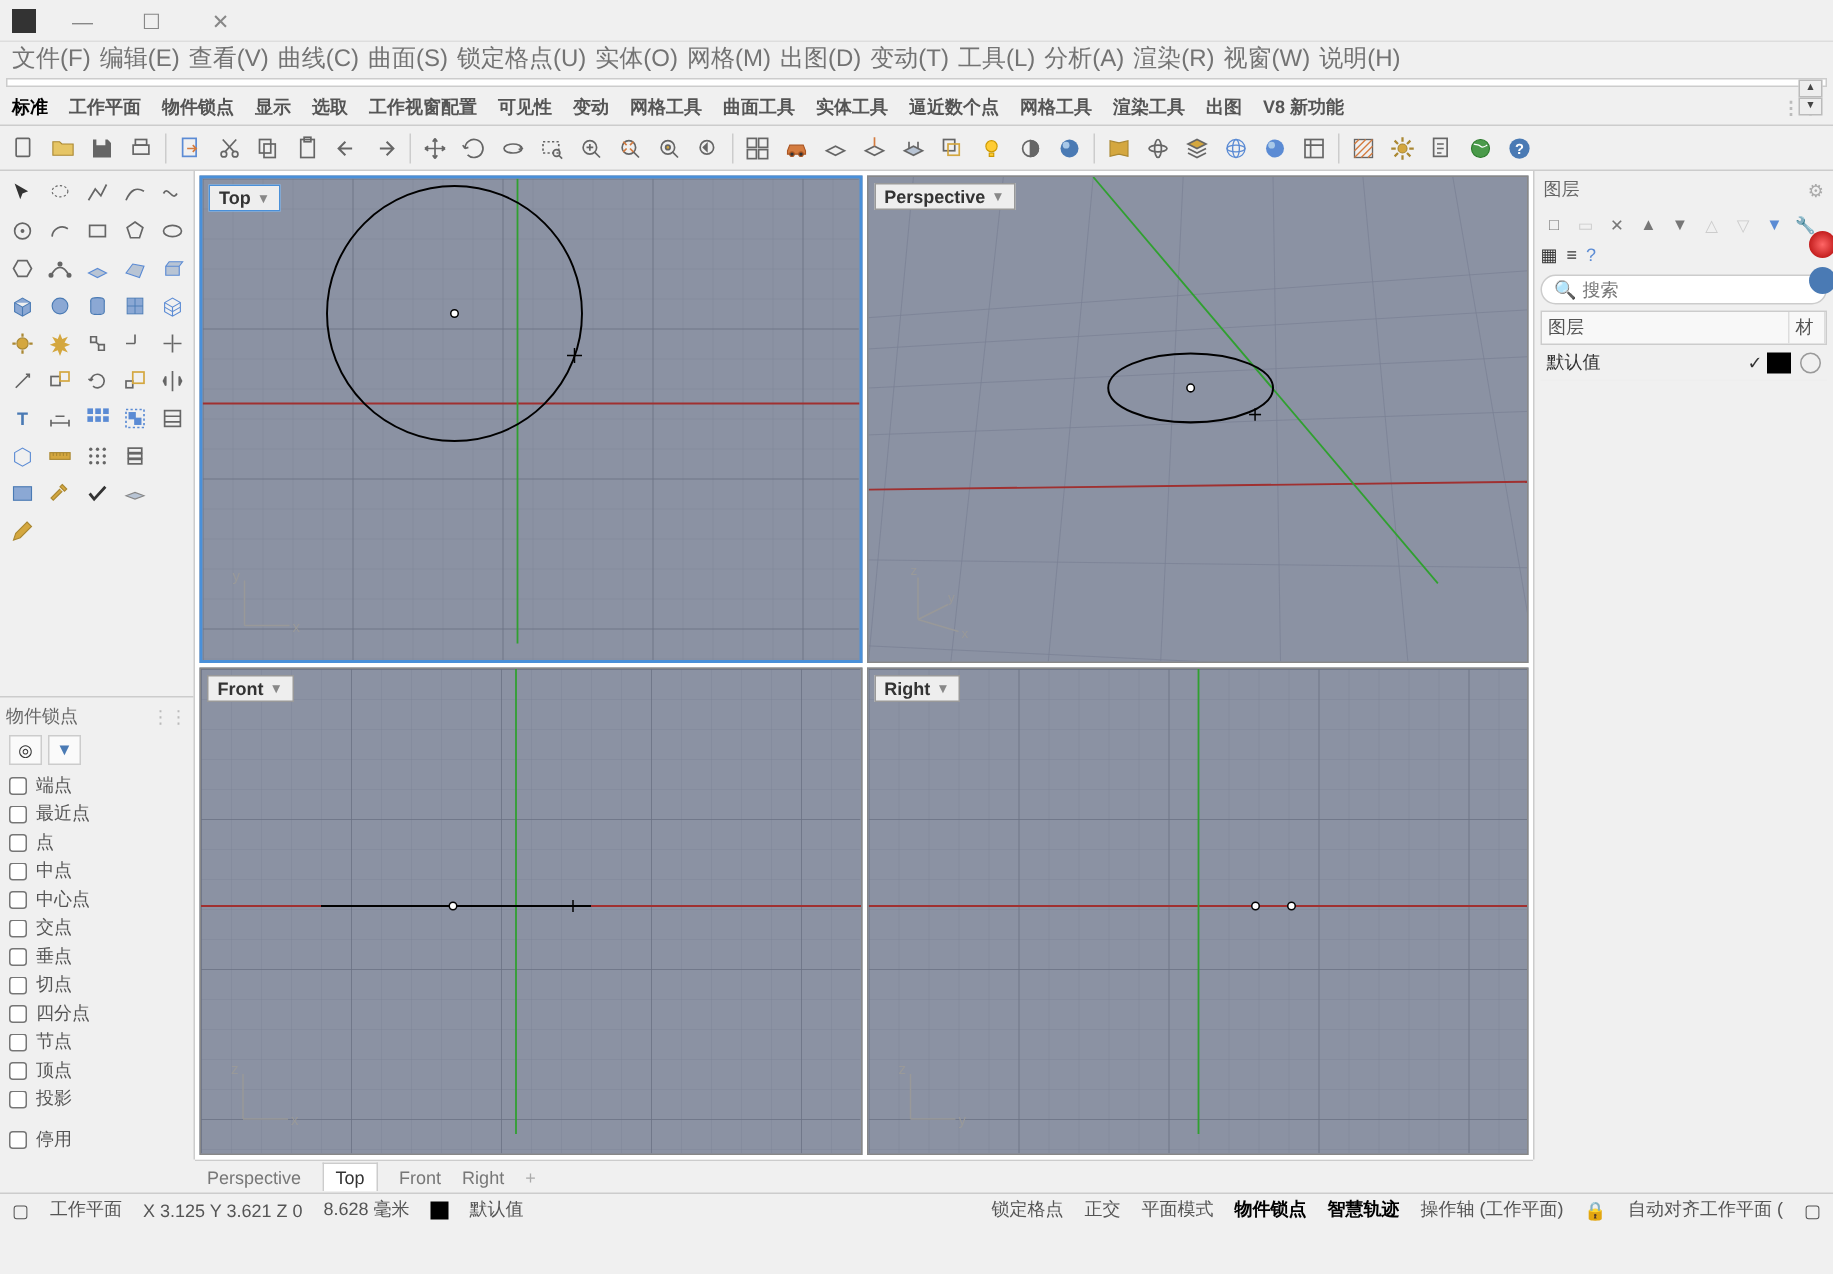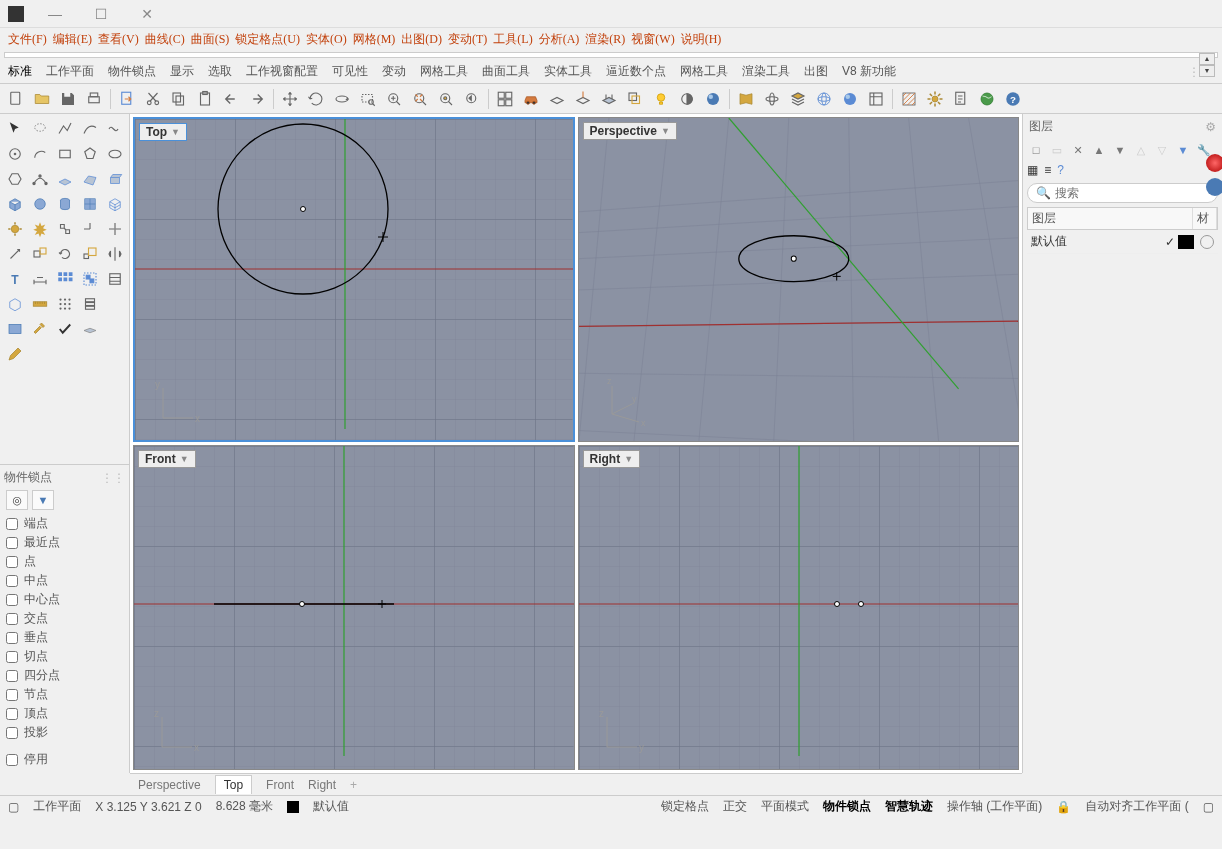--- a/index.html
+++ b/index.html
@@ -7,31 +7,31 @@
   
   
   .titlebar { height: 28px; background: #f0f0f0; display: flex; align-items: center; padding: 0 8px; border-bottom: 1px solid #ddd; }
   .titlebar .app-icon { width: 16px; height: 16px; background: #333; margin-right: 8px; display: inline-block; }
   .titlebar .title { color: #888; font-size: 12px; flex: 1; }
   .win-controls { display: flex; gap: 0; }
   .win-btn { width: 46px; height: 28px; display: flex; align-items: center; justify-content: center; color: #888; font-size: 14px; }
   
   
   .menubar { height: 22px; display: flex; align-items: center; padding: 0 8px; gap: 6px; }
-  .menubar span { color: #c2410c; cursor: default; font-size: 12px; font-family: Liberation Serif, serif; }
+  .menubar span { color: #737373; cursor: default; font-size: 16px; }
   
   
   .command-area { background: #fff; border: 1px solid #ccc; margin: 2px 4px; padding: 2px 6px; font-size: 12px; color: #444; position: relative; }
   .command-line1 { color:#666; }
   .command-line2 { color:#333; margin-top:2px; }
   .command-spin { position:absolute; right:2px; top:0; bottom:0; width:16px; display:flex; flex-direction:column; }
   .command-spin div { flex:1; border:1px solid #bbb; background:#eee; font-size:7px; text-align:center; line-height:10px; }
   
   
-  .tabstrip { height: 24px; display:flex; align-items:center; padding:0 8px; gap:14px; background:#f0f0f0; border-bottom:1px solid #ccc; font-size:12px; color:#555;}
+  .tabstrip { height: 24px; display:flex; align-items:center; padding:0 8px; gap:14px; background:#f0f0f0; border-bottom:1px solid #ccc; font-size:12px; color:#555;font-weight:bold;}
   .tabstrip span { cursor:default; }
   .tabstrip .active { color:#000; }
   .tabstrip .grip { margin-left:auto; color:#bbb; letter-spacing:1px; }
   
   
   .main-toolbar { height: 30px; display:flex; align-items:center; padding:0 4px; gap:2px; border-bottom:1px solid #ccc; }
   .tb-btn { width:24px; height:24px; display:flex; align-items:center; justify-content:center; font-size:14px; color:#555; border-radius:2px; }
   .tb-btn svg { width:18px; height:18px; }
   
   

